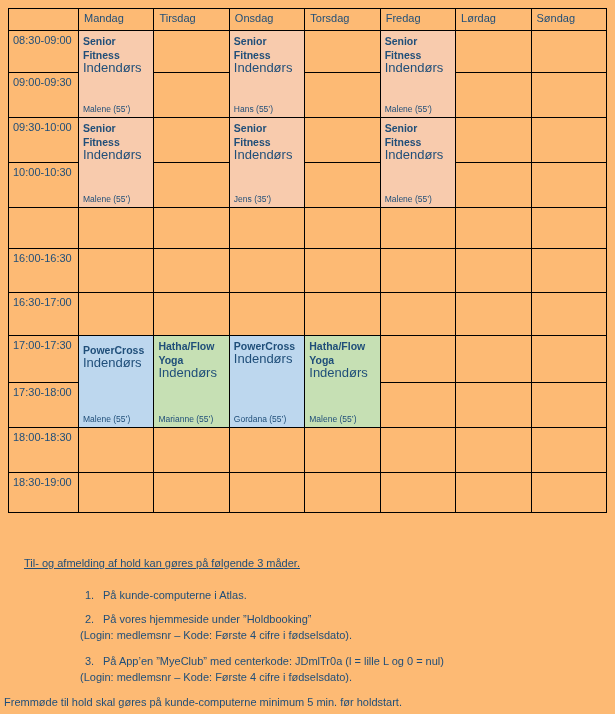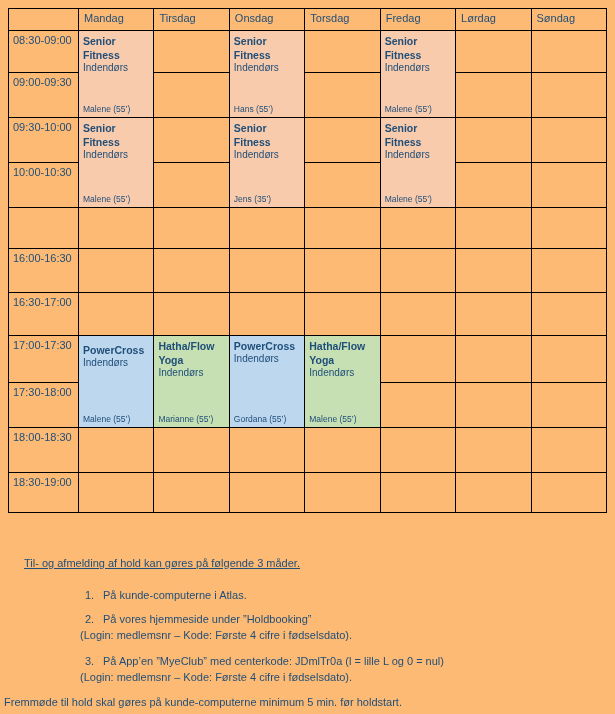--- a/index.html
+++ b/index.html
@@ -54,21 +54,21 @@
   }
   .class-td { position: relative; }
   .class-top { padding: 3px 19px 0 4px; }
   .class-title {
     font-weight: bold;
     font-size: 10.5px;
     line-height: 14px;
     color: #1F4E79;
   }
   .class-loc {
-    font-size: 10px;
+    font-size: 13px;
     line-height: 11px;
     color: #1F4E79;
   }
   .class-who {
     position: absolute;
     left: 4px;
     bottom: 3px;
     font-size: 8.5px;
     color: #1F4E79;
     white-space: nowrap;

